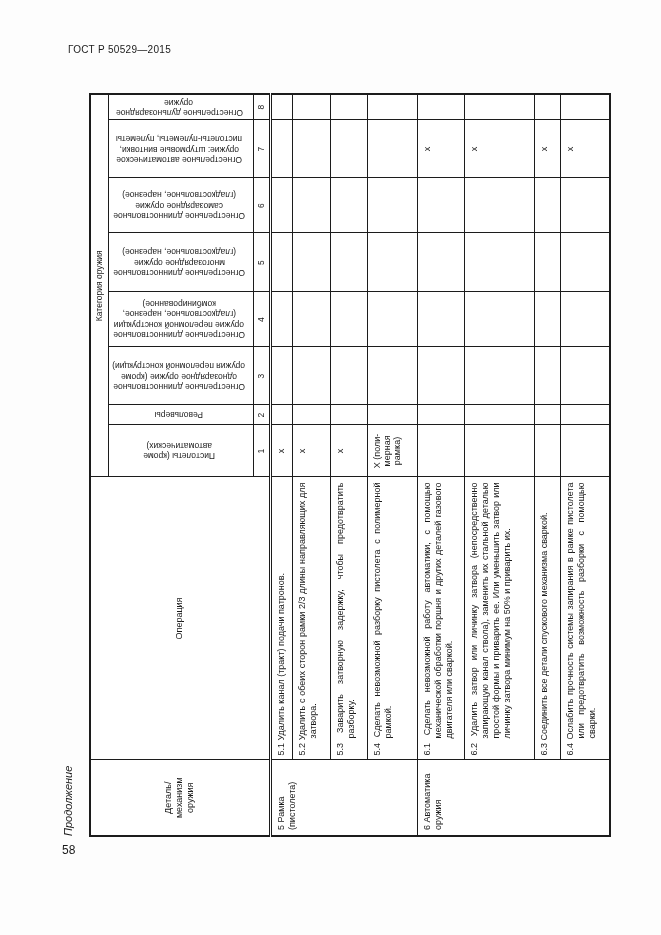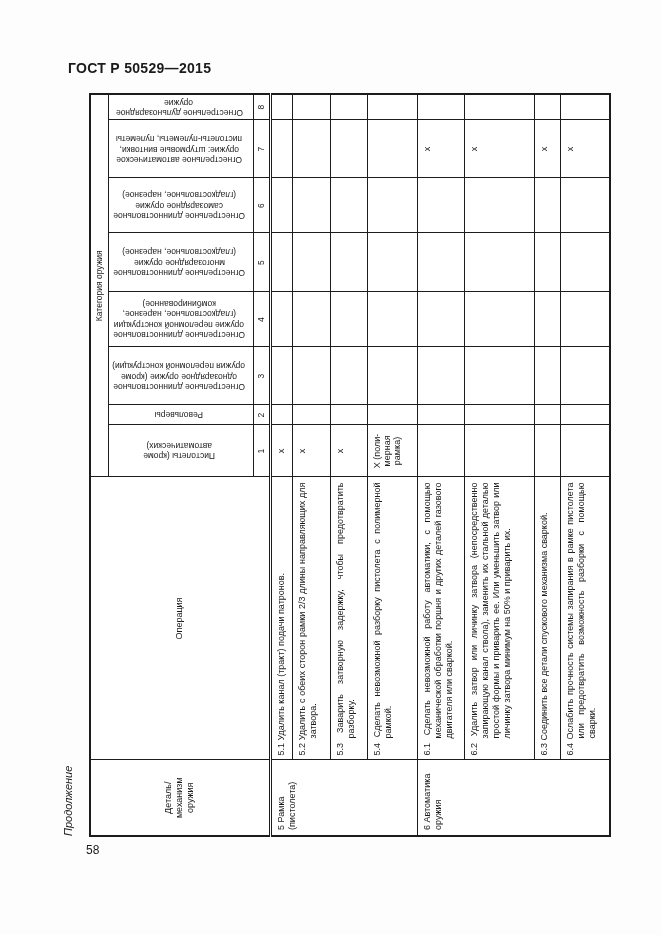--- a/index.html
+++ b/index.html
@@ -2,25 +2,25 @@
 <html><head>
 <meta charset="utf-8">
 <style>
   html,body{margin:0;padding:0;}
   body{
     width:661px;height:935px;position:relative;overflow:hidden;
     background:#fdfdfd;color:#1a1a1a;
     font-family:"Liberation Sans", sans-serif;
   }
   .doc-header{
-    position:absolute;left:68px;top:60px;
-    font-size:14px;font-weight:bold;letter-spacing:.3px;
+    position:absolute;left:68px;top:44px;
+    font-size:10px;font-weight:normal;letter-spacing:.3px;
   }
   .page-number{
-    position:absolute;left:86px;top:843px;font-size:12px;
+    position:absolute;left:62px;top:843px;font-size:12px;
   }
   
   .rot-wrap{
     position:absolute;left:62px;top:837px;width:742px;
     transform-origin:0 0;transform:rotate(-90deg);
   }
   .continuation{
     font-style:italic;font-size:11px;line-height:13px;
     margin:0 0 14px 1px;
   }

